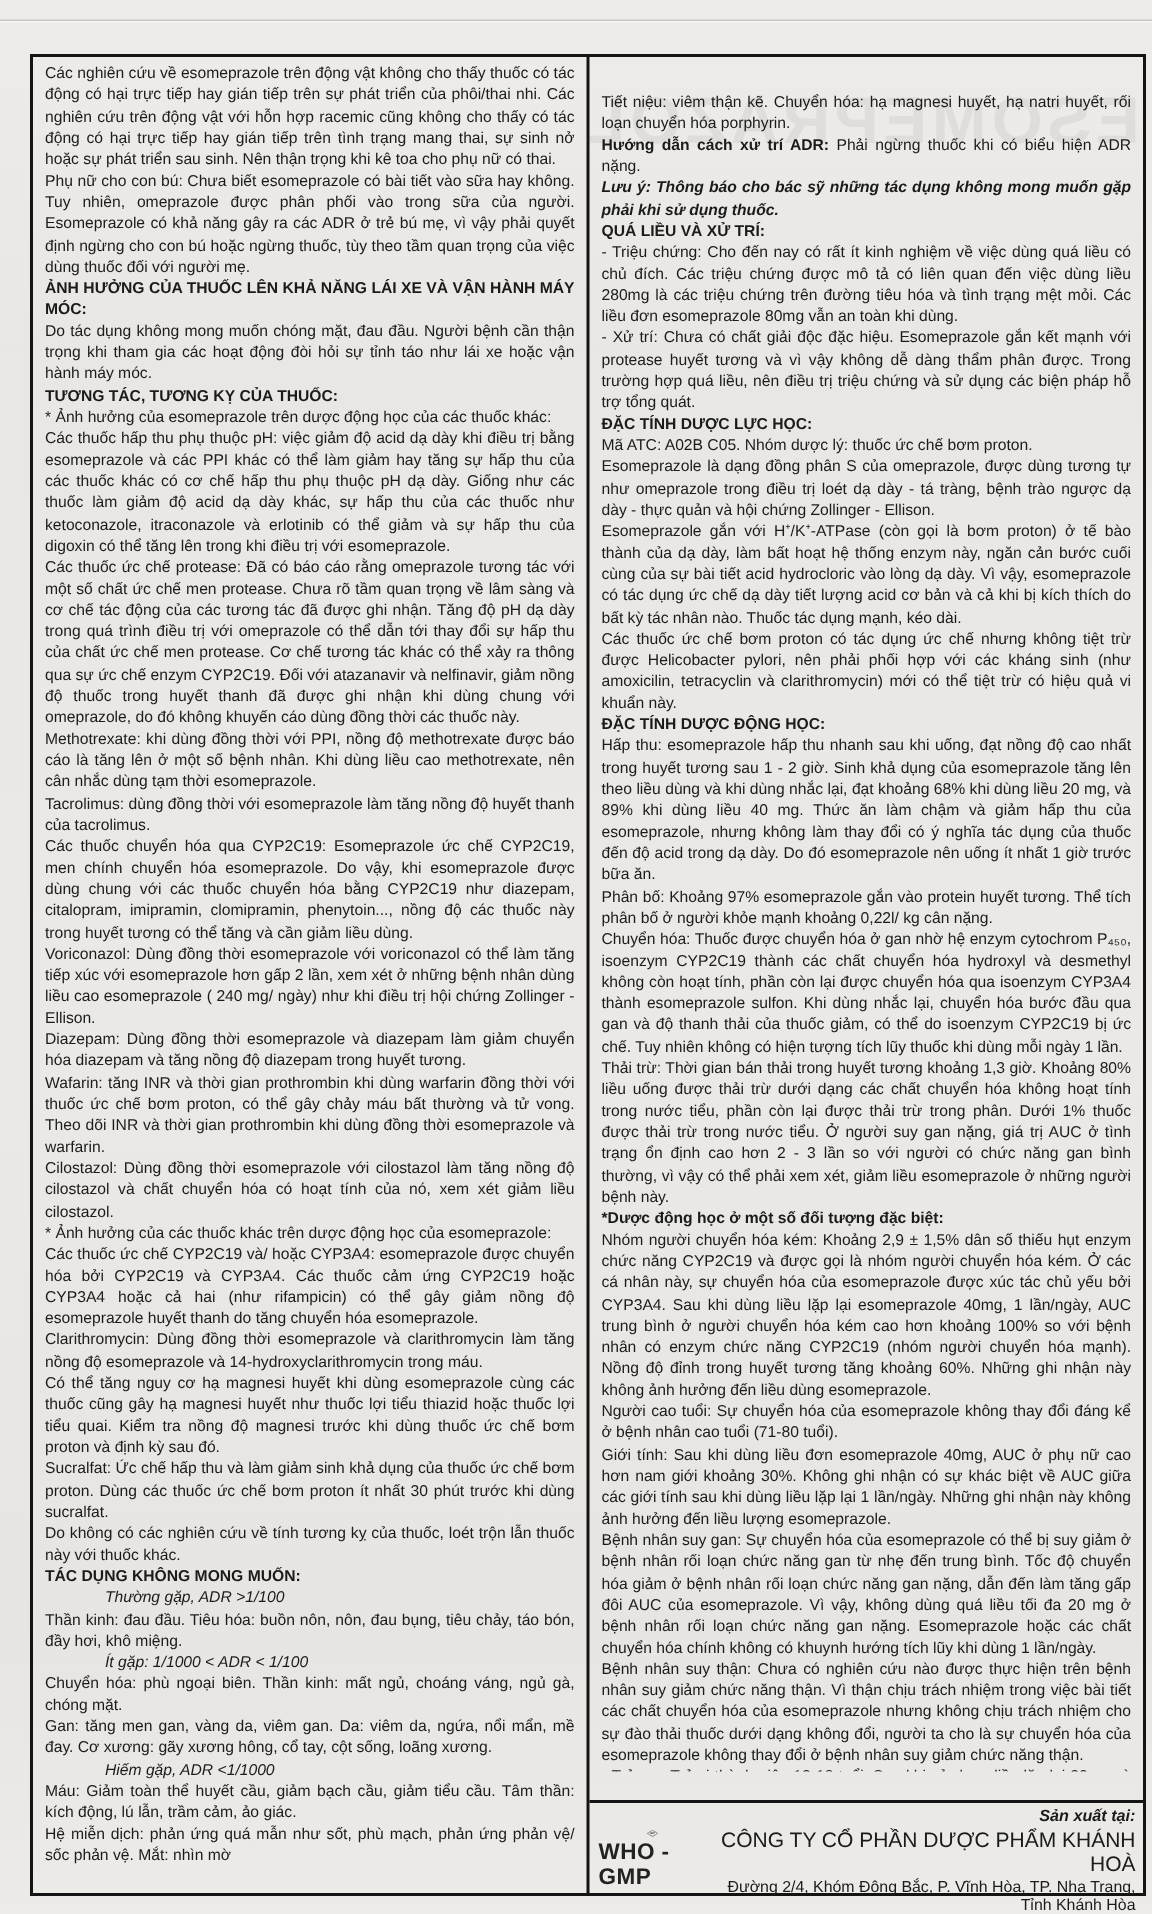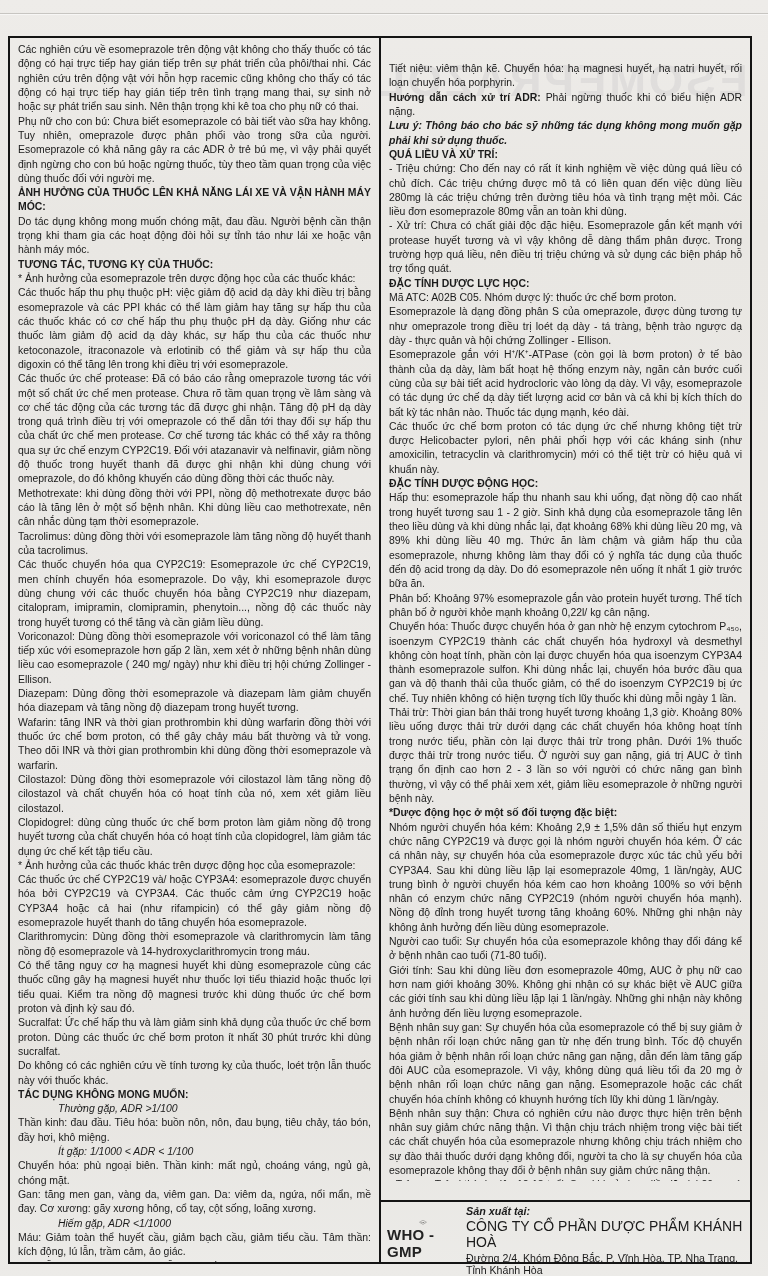--- a/index.html
+++ b/index.html
@@ -12,21 +12,21 @@
   }
   .sheet{
     position:relative;width:768px;height:1276px;overflow:hidden;
     background:linear-gradient(180deg,#eeece9 0%,#e9e7e3 18%,#ebe9e6 55%,#e7e5e1 85%,#ecebe8 100%);
   }
   .crease-top{
     position:absolute;left:0;top:13px;width:100%;height:1px;
     background:#c7c5c1;box-shadow:0 1px 0 rgba(255,255,255,.55);
   }
   .frame{
-    position:absolute;left:8px;top:36px;width:744px;height:1228px;
+    position:absolute;left:20px;top:36px;width:744px;height:1228px;
     border:2px solid #141414;display:flex;box-sizing:border-box;
   }
   .col{box-sizing:border-box;overflow:hidden;text-align:justify;padding:5px 8px 4px 8px;}
   .col-left{width:371px;border-right:2px solid #141414;}
   .col-right{width:369px;position:relative;display:flex;flex-direction:column;padding:0;}
   .rc-text{flex:1 1 auto;overflow:hidden;padding:5px 8px 2px 8px;text-align:justify;}
   .blk{margin:0;font-size:10.45px;line-height:14.32px;font-weight:normal;}
   h3.blk{font-weight:bold;}
   .blk.italic{font-style:italic;margin-left:40px;}
   .blk.bold{font-weight:bold;}
@@ -44,21 +44,21 @@
   .mfr{
     border-top:2px solid #141414;
     height:62px;flex:0 0 auto;
     display:flex;align-items:stretch;
     padding:18px 5px 2px 6px;box-sizing:border-box;
     gap:7px;
   }
   .logo{width:72px;flex:0 0 auto;display:flex;flex-direction:column;align-items:center;justify-content:flex-start;}
   .logo svg{display:block;}
   .logo .gmp{font-size:15px;font-weight:bold;color:#222;margin-top:1px;letter-spacing:.3px;}
-  .mfr-text{flex:1;display:flex;flex-direction:column;justify-content:center;}
+  .mfr-text{flex:1;display:flex;flex-direction:column;justify-content:center;text-align:right;}
   .made-at{font-size:10.8px;font-weight:bold;font-style:italic;margin-bottom:1px;}
   .company{font-size:14px;font-weight:normal;margin-bottom:2px;}
   .address{font-size:10.6px;}
 </style>
 </head>
 <body>
 
 <div class="sheet">
   <div class="crease-top"></div>
 
@@ -73,21 +73,20 @@
         <p class="blk normal">* Ảnh hưởng của esomeprazole trên dược động học của các thuốc khác:</p>
         <p class="blk normal">Các thuốc hấp thu phụ thuộc pH: việc giảm độ acid dạ dày khi điều trị bằng esomeprazole và các PPI khác có thể làm giảm hay tăng sự hấp thu của các thuốc khác có cơ chế hấp thu phụ thuộc pH dạ dày. Giống như các thuốc làm giảm độ acid dạ dày khác, sự hấp thu của các thuốc như ketoconazole, itraconazole và erlotinib có thể giảm và sự hấp thu của digoxin có thể tăng lên trong khi điều trị với esomeprazole.</p>
         <p class="blk normal">Các thuốc ức chế protease: Đã có báo cáo rằng omeprazole tương tác với một số chất ức chế men protease. Chưa rõ tầm quan trọng về lâm sàng và cơ chế tác động của các tương tác đã được ghi nhận. Tăng độ pH dạ dày trong quá trình điều trị với omeprazole có thể dẫn tới thay đổi sự hấp thu của chất ức chế men protease. Cơ chế tương tác khác có thể xảy ra thông qua sự ức chế enzym CYP2C19. Đối với atazanavir và nelfinavir, giảm nồng độ thuốc trong huyết thanh đã được ghi nhận khi dùng chung với omeprazole, do đó không khuyến cáo dùng đồng thời các thuốc này.</p>
         <p class="blk normal">Methotrexate: khi dùng đồng thời với PPI, nồng độ methotrexate được báo cáo là tăng lên ở một số bệnh nhân. Khi dùng liều cao methotrexate, nên cân nhắc dùng tạm thời esomeprazole.</p>
         <p class="blk normal">Tacrolimus: dùng đồng thời với esomeprazole làm tăng nồng độ huyết thanh của tacrolimus.</p>
         <p class="blk normal">Các thuốc chuyển hóa qua CYP2C19: Esomeprazole ức chế CYP2C19, men chính chuyển hóa esomeprazole. Do vậy, khi esomeprazole được dùng chung với các thuốc chuyển hóa bằng CYP2C19 như diazepam, citalopram, imipramin, clomipramin, phenytoin..., nồng độ các thuốc này trong huyết tương có thể tăng và cần giảm liều dùng.</p>
         <p class="blk normal">Voriconazol: Dùng đồng thời esomeprazole với voriconazol có thể làm tăng tiếp xúc với esomeprazole hơn gấp 2 lần, xem xét ở những bệnh nhân dùng liều cao esomeprazole ( 240 mg/ ngày) như khi điều trị hội chứng Zollinger - Ellison.</p>
         <p class="blk normal">Diazepam: Dùng đồng thời esomeprazole và diazepam làm giảm chuyển hóa diazepam và tăng nồng độ diazepam trong huyết tương.</p>
         <p class="blk normal">Wafarin: tăng INR và thời gian prothrombin khi dùng warfarin đồng thời với thuốc ức chế bơm proton, có thể gây chảy máu bất thường và tử vong. Theo dõi INR và thời gian prothrombin khi dùng đồng thời esomeprazole và warfarin.</p>
         <p class="blk normal">Cilostazol: Dùng đồng thời esomeprazole với cilostazol làm tăng nồng độ cilostazol và chất chuyển hóa có hoạt tính của nó, xem xét giảm liều cilostazol.</p>
-        <p class="blk normal">Clopidogrel: dùng cùng thuốc ức chế bơm proton làm giảm nồng độ trong huyết tương của chất chuyển hóa có hoạt tính của clopidogrel, làm giảm tác dụng ức chế kết tập tiểu cầu.</p>
         <p class="blk normal">* Ảnh hưởng của các thuốc khác trên dược động học của esomeprazole:</p>
         <p class="blk normal">Các thuốc ức chế CYP2C19 và/ hoặc CYP3A4: esomeprazole được chuyển hóa bởi CYP2C19 và CYP3A4. Các thuốc cảm ứng CYP2C19 hoặc CYP3A4 hoặc cả hai (như rifampicin) có thể gây giảm nồng độ esomeprazole huyết thanh do tăng chuyển hóa esomeprazole.</p>
         <p class="blk normal">Clarithromycin: Dùng đồng thời esomeprazole và clarithromycin làm tăng nồng độ esomeprazole và 14-hydroxyclarithromycin trong máu.</p>
         <p class="blk normal">Có thể tăng nguy cơ hạ magnesi huyết khi dùng esomeprazole cùng các thuốc cũng gây hạ magnesi huyết như thuốc lợi tiểu thiazid hoặc thuốc lợi tiểu quai. Kiểm tra nồng độ magnesi trước khi dùng thuốc ức chế bơm proton và định kỳ sau đó.</p>
         <p class="blk normal">Sucralfat: Ức chế hấp thu và làm giảm sinh khả dụng của thuốc ức chế bơm proton. Dùng các thuốc ức chế bơm proton ít nhất 30 phút trước khi dùng sucralfat.</p>
         <p class="blk normal">Do không có các nghiên cứu về tính tương kỵ của thuốc, loét trộn lẫn thuốc này với thuốc khác.</p>
         <h3 class="blk heading">TÁC DỤNG KHÔNG MONG MUỐN:</h3>
         <p class="blk italic">Thường gặp, ADR &gt;1/100</p>
         <p class="blk normal">Thần kinh: đau đầu. Tiêu hóa: buồn nôn, nôn, đau bụng, tiêu chảy, táo bón, đầy hơi, khô miệng.</p>
         <p class="blk italic">Ít gặp: 1/1000 &lt; ADR &lt; 1/100</p>

